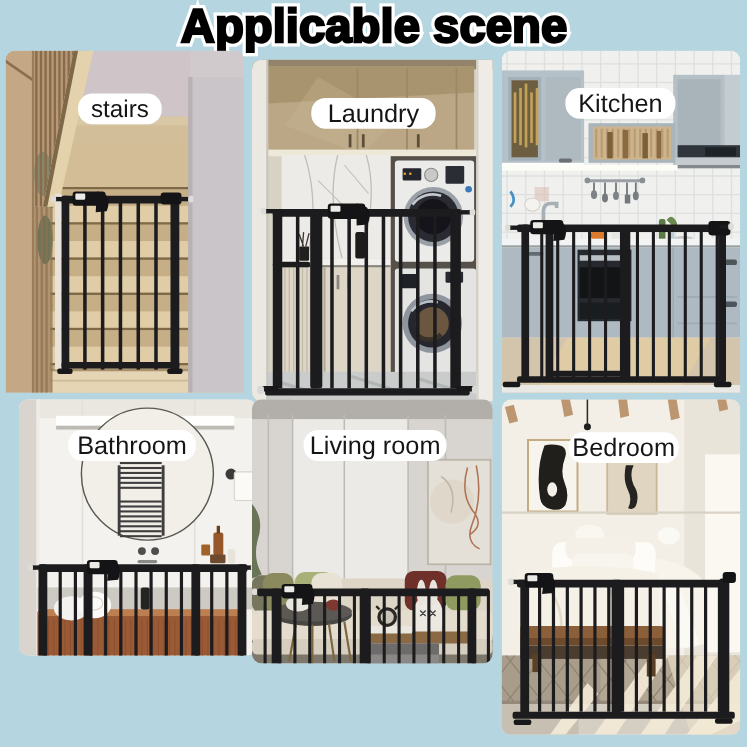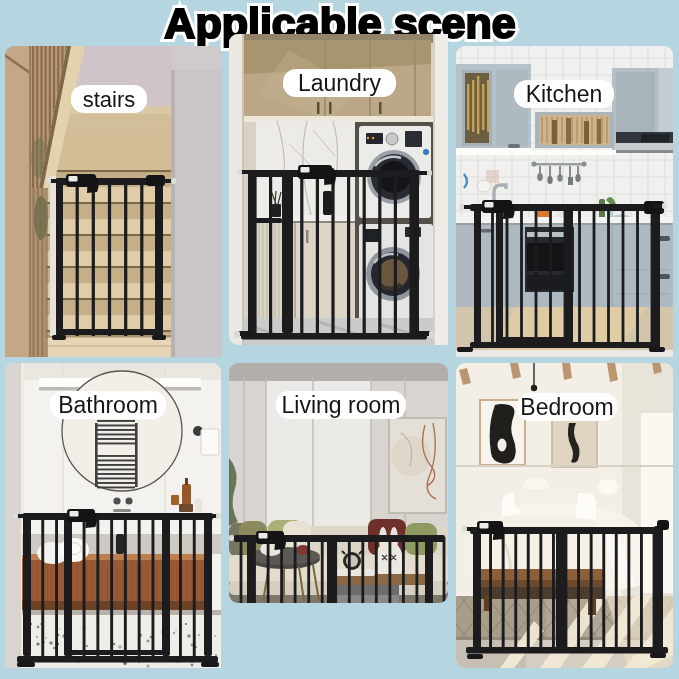--- a/index.html
+++ b/index.html
@@ -108,21 +108,21 @@
         <rect x="47" y="289" width="14" height="5" rx="2" fill="#18181a"></rect>
         <rect x="147" y="289" width="14" height="5" rx="2" fill="#18181a"></rect>
       </g>
 
 <g>
         <rect x="66" y="39" width="76" height="28" rx="13" fill="#fff"></rect>
         <text x="104.0" y="60.5" font-size="22" fill="#151515" text-anchor="middle" font-family="Liberation Sans, sans-serif">stairs</text>
       </g>
 </svg></div>
 
-<div class="cell" style="left:229px;top:34px;width:246px;height:311px">
+<div class="cell" style="left:229px;top:54px;width:246px;height:311px">
 <svg width="219" height="311" viewBox="0 0 219 311">
 
 <rect width="219" height="311" fill="#d8d2c4"></rect>
 
 <rect x="0" y="0" width="219" height="9" fill="#93836a"></rect>
 
 <g>
         <rect x="14" y="6" width="188" height="81" fill="#bba685"></rect>
         <polygon points="14,6 202,6 202,30 14,40" fill="#a8946e"></polygon>
         <polygon points="60,16 130,56 100,87 30,60" fill="#c9b894" opacity="0.35"></polygon>
@@ -410,21 +410,21 @@
         <rect x="1" y="301" width="16" height="5" rx="2" fill="#18181a"></rect>
         <rect x="193" y="301" width="16" height="5" rx="2" fill="#18181a"></rect>
       </g>
 
 <g>
         <rect x="58" y="34" width="100" height="28" rx="13" fill="#fff"></rect>
         <text x="108.0" y="55.5" font-size="23" fill="#151515" text-anchor="middle" font-family="Liberation Sans, sans-serif">Kitchen</text>
       </g>
 </svg></div>
 
-<div class="cell" style="left:5px;top:363px;width:216px;height:316px">
+<div class="cell" style="left:17px;top:363px;width:216px;height:233px">
 <svg width="216" height="305" viewBox="0 0 216 305">
 
 <rect width="216" height="305" fill="#f4f2ee"></rect>
 <rect x="0" y="0" width="216" height="17" fill="#eae7e1"></rect>
 <line x1="58" y1="0" x2="58" y2="150" stroke="#e3dfd9" stroke-width="1.5"></line>
 <line x1="160" y1="0" x2="160" y2="150" stroke="#e3dfd9" stroke-width="1.5"></line>
 
 <rect x="0" y="0" width="17" height="305" fill="#d9d4ce"></rect>
 <rect x="16" y="0" width="3" height="305" fill="#efece7"></rect>
 

